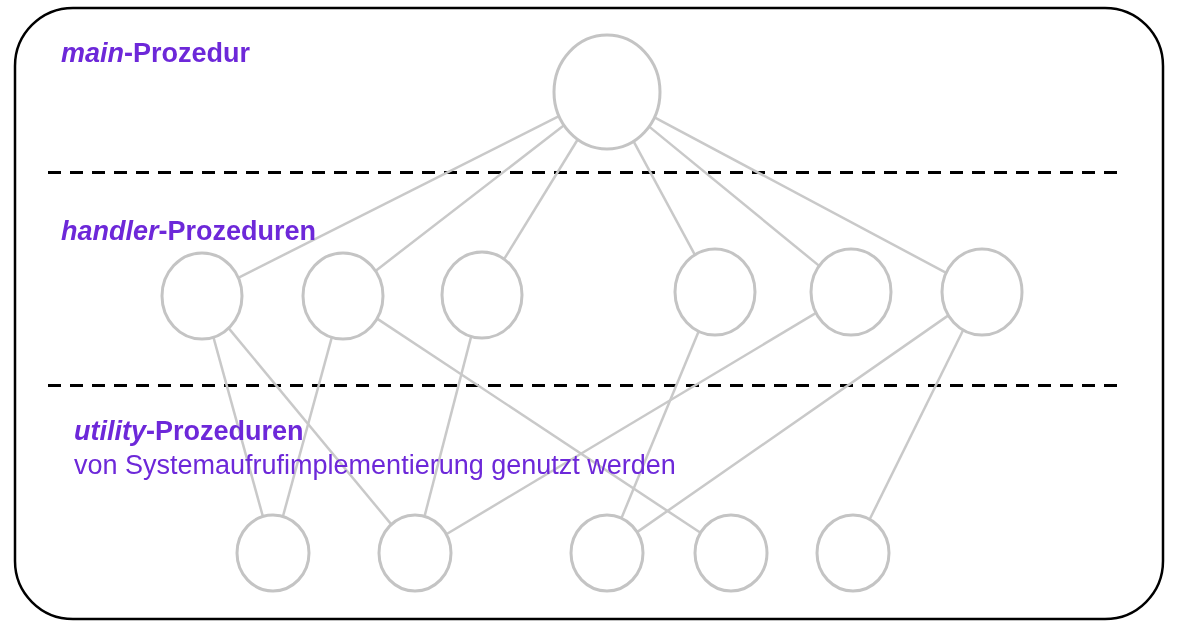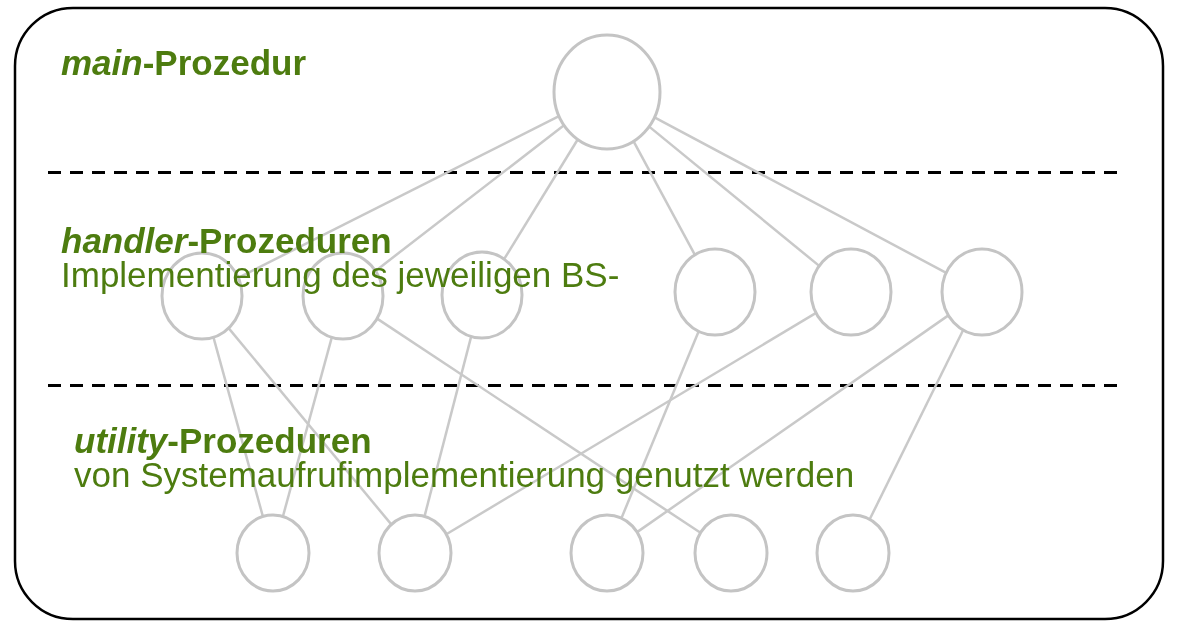--- a/index.html
+++ b/index.html
@@ -13,25 +13,24 @@
   }
   #graph-layer {
     position: absolute;
     left: 0; top: 0;
     width: 1178px; height: 628px;
     z-index: 1;
   }
   .section {
     position: absolute;
     z-index: 2;
-    color: #4d7c0f;
-    font-size: 35px;
+    color: #6d28d9;
+    font-size: 27px;
     line-height: 34px;
     white-space: nowrap;
-    margin-top: 10px;
   }
   .sec-title { font-weight: bold; }
   .sec-title .ital { font-style: italic; }
   .sec-main    { left: 61px; top: 36px; }
   .sec-handler { left: 61px; top: 214px; }
   .sec-utility { left: 74px; top: 414px; }
   .outer-border { fill: none; stroke: #000000; stroke-width: 2.5; }
   .divider { stroke: #000000; stroke-width: 3; stroke-dasharray: 13 9; }
 </style>
 </head>
@@ -75,21 +74,20 @@
         <ellipse cx="853" cy="553" rx="36" ry="38" fill="#ffffff" stroke="#c4c4c4" stroke-width="3"></ellipse>
       </g>
   </svg>
 
   <div class="section sec-main">
     <div class="sec-title"><span class="ital">main</span><span>-Prozedur</span></div>
   </div>
 
   <div class="section sec-handler">
     <div class="sec-title"><span class="ital">handler</span><span>-Prozeduren</span></div>
-    <div class="sec-line">Implementierung des jeweiligen BS-</div>
   </div>
 
   <div class="section sec-utility">
     <div class="sec-title"><span class="ital">utility</span><span>-Prozeduren</span></div>
     <div class="sec-line">von Systemaufrufimplementierung genutzt werden</div>
   </div>
 
 </div>
 
 </body></html>

